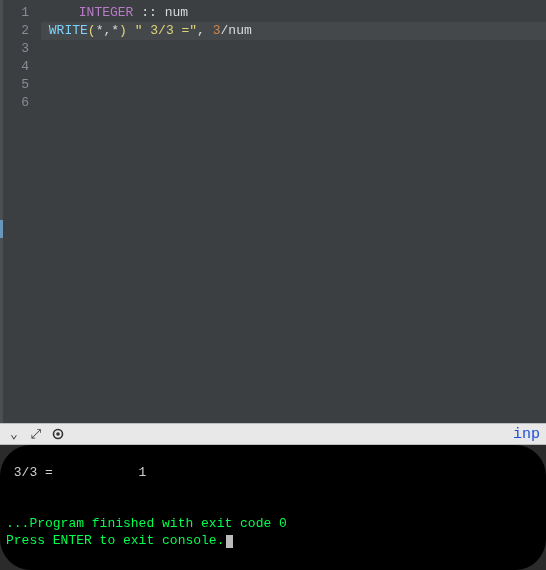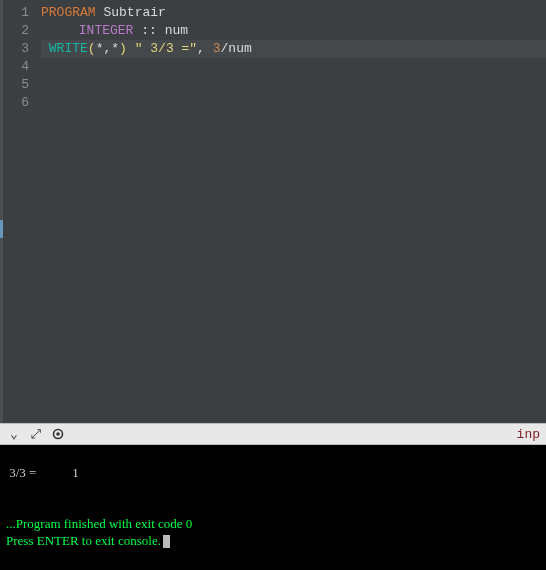--- a/index.html
+++ b/index.html
@@ -39,21 +39,21 @@
     position: relative;
   }
   .line { height: 18px; white-space: pre; }
   .line.hl { background: #45484b; }
   .kw  { color: #d67b3a; }   
   .typ { color: #b87ac9; margin-left: 30px; }   
   .id  { color: #d9d9d9; }   
   .op  { color: #d9d9d9; }   
   .col { color: #d9d9d9; }
   .num { color: #c98852; }   
-  .fn  { color: #14b8a6; }   
+  .fn  { color: #7dd3fc; }   
   .par { color: #ded47a; }   
   .str { color: #ded47a; }   
   .div { color: #d9d9d9; }   
   .arrow {
     position: absolute;
     left: 228px;
     top: 30px;
     pointer-events: none;
   }
   .leftbar {
@@ -75,30 +75,31 @@
     color: #333;
   }
   .toolbar .spacer { flex: 1; }
   .toolbar .tool-icon {
     width: 16px; height: 16px;
     display: inline-flex; align-items: center; justify-content: center;
     margin-right: 6px;
     font-size: 13px;
     color: #333;
   }
-  .toolbar .inptxt { font-size: 13px; color: #7f1d1d; }
+  .toolbar .inptxt { font-size: 15px; color: #1d4ed8; }
   .terminal {
     flex: 1;
     background: #000;
     color: #00ff4a;
-    font-family: Liberation Serif, serif;
+    font-family: Liberation Mono, monospace;
     font-size: 13px;
     padding: 2px 6px;
     line-height: 17px;
     white-space: pre;
+    border-radius: 31px;
   }
   .terminal .outrow { color: #d0d0d0; }
   .cursor {
     display: inline-block;
     width: 7px; height: 13px;
     background: #bbbbbb;
     vertical-align: text-bottom;
     margin-left: 2px;
   }
 </style>
@@ -117,21 +118,20 @@
   </svg>
   <div class="gutter">
     <div class="ln">1</div>
     <div class="ln">2</div>
     <div class="ln">3</div>
     <div class="ln">4</div>
     <div class="ln">5</div>
     <div class="ln">6</div>
   </div>
   <div class="code">
-    <div class="line"><span class="kw">PROGRAM</span><span> </span><span class="id">Subtrair</span></div>
     <div class="line"><span> </span><span class="typ">INTEGER</span><span class="col"> :: </span><span class="id">num</span></div>
     <div class="line hl"><span> </span><span class="fn">WRITE</span><span class="par">(</span><span class="id">*,*</span><span class="par">)</span><span> </span><span class="str">" 3/3 ="</span><span class="op">, </span><span class="num">3</span><span class="div">/</span><span class="id">num</span></div>
     <div class="line"><span></span></div>
   </div>
 </div>
 
 <div class="toolbar">
   <span class="tool-icon">⌄</span>
   <span class="tool-icon">⤢</span>
   <span class="tool-icon">

